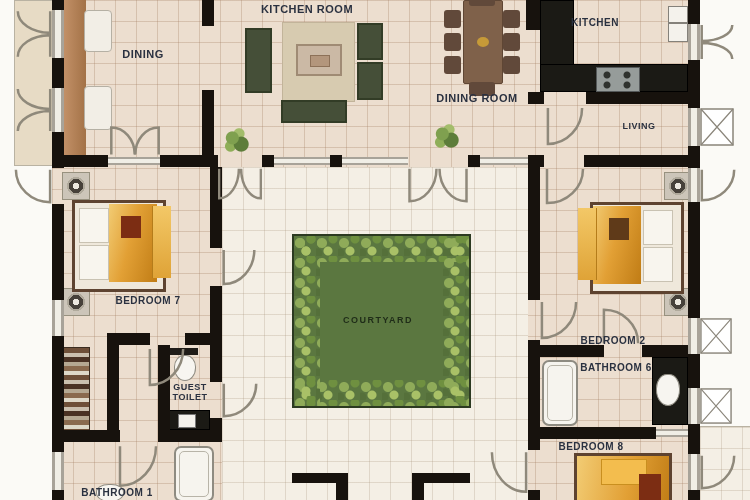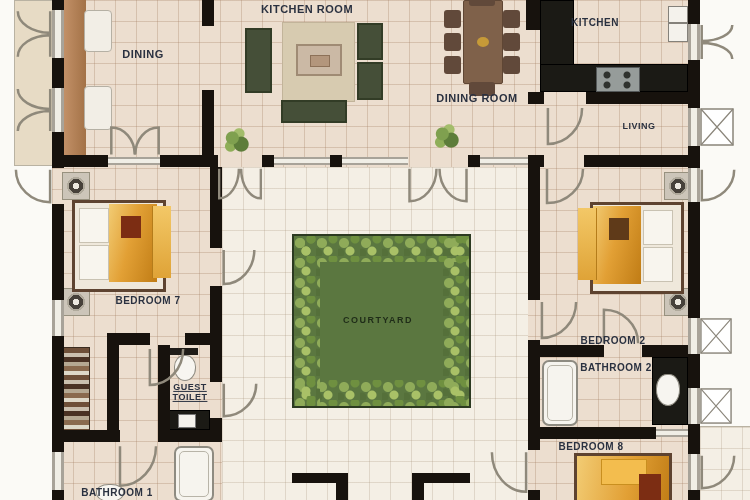--- a/index.html
+++ b/index.html
@@ -302,19 +302,19 @@
       <path d="M1,1 L33,37 M1,37 L33,1" stroke="#8a857a" stroke-width="1.2" fill="none"></path>
     </svg>
 
   <div class="lbl big" style="left:307px;top:9px;">KITCHEN ROOM</div>
   <div class="lbl big" style="left:143px;top:54px;">DINING</div>
   <div class="lbl" style="left:595px;top:23px;">KITCHEN</div>
   <div class="lbl big" style="left:477px;top:98px;">DINING ROOM</div>
   <div class="lbl sm" style="left:639px;top:126px;">LIVING</div>
   <div class="lbl" style="left:148px;top:301px;">BEDROOM 7</div>
   <div class="lbl" style="left:613px;top:304px;margin-top:37px;">BEDROOM 2</div>
-  <div class="lbl" style="left:616px;top:368px;">BATHROOM 2</div>
+  <div class="lbl" style="left:616px;top:368px;">BATHROOM 6</div>
   <div class="lbl" style="left:591px;top:447px;">BEDROOM 8</div>
-  <div class="lbl sm" style="left:190px;top:392px;width:46px;white-space:normal;text-decoration:underline;">GUEST TOILET</div>
+  <div class="lbl sm" style="left:190px;top:392px;width:46px;white-space:normal;">GUEST TOILET</div>
   <div class="lbl" style="left:117px;top:493px;">BATHROOM 1</div>
   <div class="lbl sm" style="left:378px;top:320px;color:#1f2c18;letter-spacing:1.5px;">COURTYARD</div>
 
 </div>
 
 </body></html>

